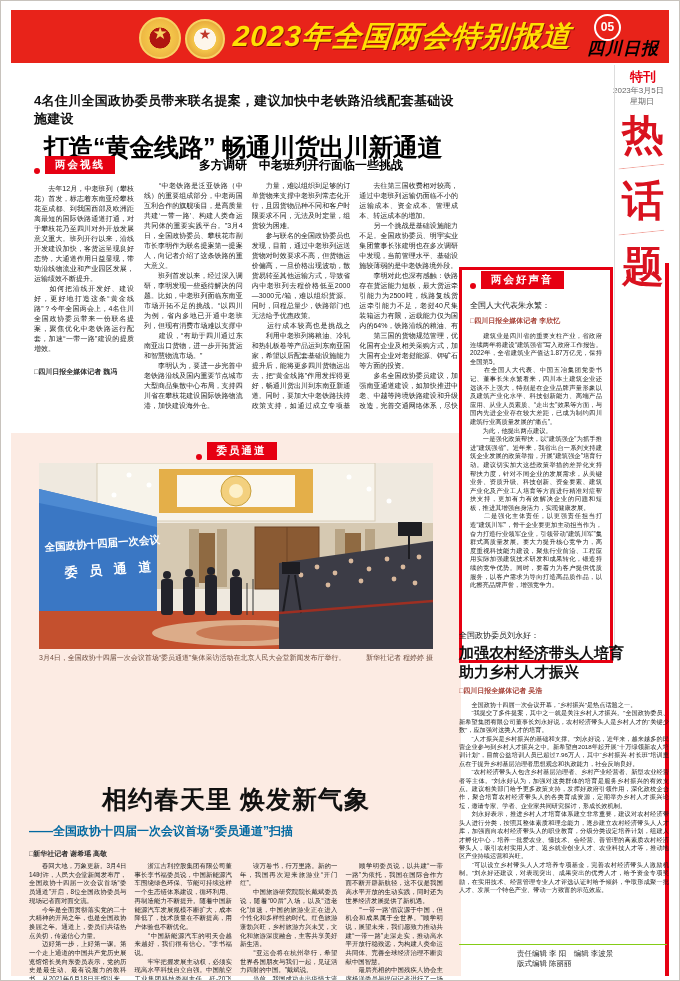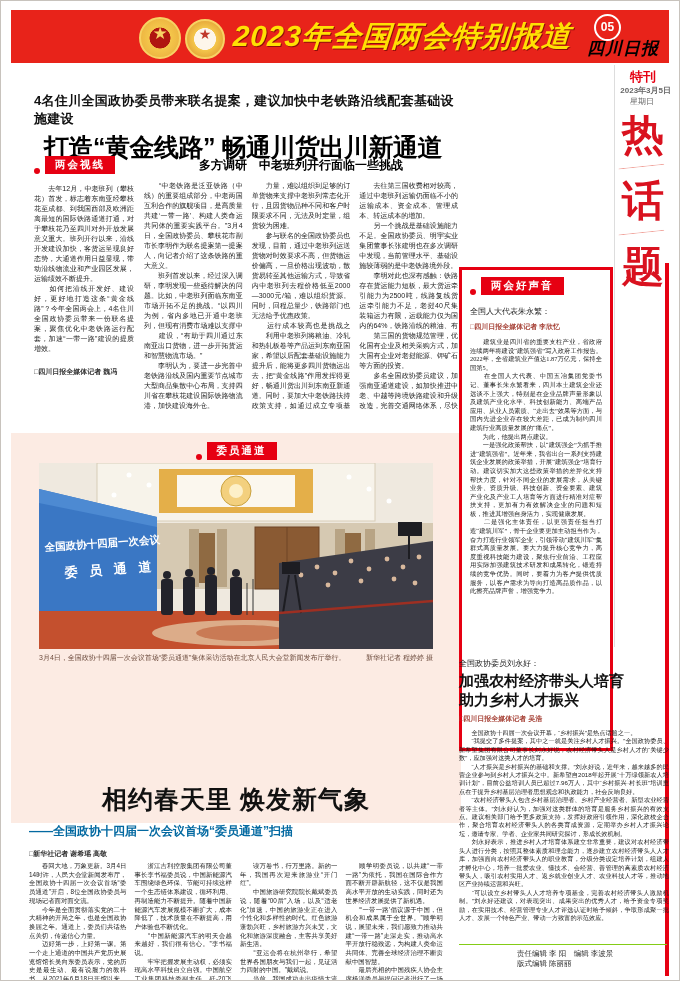--- a/index.html
+++ b/index.html
@@ -15,21 +15,21 @@
   .emblem2 .star{position:absolute;left:0;top:5px;width:100%;text-align:center;color:#c0392b;font-size:14px;}
   .banner-title{position:absolute;left:214px;top:7px;width:355px;text-align:center;color:#ffe003;
                 font-size:29px;font-weight:900;font-style:italic;letter-spacing:1px;
                 text-shadow:1px 1px 0 #8d0f0a;transform:skewX(-4deg);white-space:nowrap;}
   .page-circle{position:absolute;right:48px;top:4px;width:23px;height:23px;border:2px solid #fff;
                border-radius:50%;color:#fff;font-size:12px;font-weight:700;text-align:center;line-height:23px;}
   .masthead{position:absolute;right:4px;top:27px;width:84px;text-align:center;color:#000000;
             font-size:17px;font-weight:900;font-style:italic;font-family:"Liberation Serif",serif;letter-spacing:1px;}
   
   .edition{position:absolute;left:616px;top:67px;width:52px;text-align:center;color:#e60012;font-weight:900;font-size:13px;}
-  .ed-date{position:absolute;left:612px;top:84px;width:58px;text-align:right;color:#666;font-size:8px;font-weight:bold;}
+  .ed-date{position:absolute;left:612px;top:84px;width:58px;text-align:left;color:#666;font-size:8px;}
   .ed-week{position:absolute;left:612px;top:95px;width:58px;text-align:center;color:#666;font-size:8px;}
   .rail-rule{position:absolute;left:613px;top:64px;width:1px;height:582px;background:#ddd;}
   .hotchar{position:absolute;left:615px;width:54px;text-align:center;color:#d9121f;font-weight:900;
            font-size:42px;font-family:"Liberation Serif",serif;}
   .hotdiv{position:absolute;left:618px;width:46px;height:12px;border-top:1.5px solid #f0a39b;border-radius:0 0 100% 100%;transform:rotate(-6deg);}
   .right-red{position:absolute;left:664px;top:262px;width:4px;height:713px;background:#e60012;}
   
   .seclabel{display:inline-flex;align-items:flex-end;gap:5px;}
   .seclabel .dot{width:6px;height:6px;border-radius:50%;background:#e60012;}
   .seclabel .tag{background:#e60012;color:#fff;font-size:10.5px;font-weight:700;padding:2px 10px;letter-spacing:2px;white-space:nowrap;}
@@ -41,40 +41,40 @@
   .bt{font-size:7px;line-height:10px;text-align:justify;color:#1c1c1c;white-space:pre-line;}
   .col1-text{height:178px;overflow:hidden;margin-top:6px;}
   .byline-sm{font-size:7px;font-weight:700;color:#333;margin-top:5px;}
   .subhead{ text-align:center;font-weight:900;color:#000;}
   .subhead1{font-size:12px;margin:1px 0 7px;}
   .subhead2{font-size:12.5px;margin:8px 0 6px;}
   .ugrid,.lgrid{display:grid;grid-template-columns:1fr 1fr 1fr;gap:9px;}
   .ugrid{height:150px;overflow:hidden;}
   .lgrid{height:80px;overflow:hidden;}
   
-  .pink{position:absolute;left:10px;top:432px;width:450px;height:390px;background:#fcebe3;}
+  .pink{position:absolute;left:10px;top:432px;width:450px;height:543px;background:#fcebe3;}
   .channel-label{position:absolute;left:0;top:9px;width:100%;text-align:center;}
   .photo{position:absolute;left:28px;top:30px;width:394px;height:186px;background:#efe9df;overflow:hidden;}
   .caption-row{position:absolute;left:28px;top:220px;width:394px;display:flex;justify-content:space-between;
                font-size:7px;color:#6b4a3c;}
   .spring{position:absolute;left:18px;top:350px;width:414px;}
   .spring-title{text-align:center;font-size:25px;font-weight:900;color:#111;letter-spacing:1px;}
   .spring-sub{text-align:left;font-size:12px;font-weight:700;color:#0369a1;margin-top:7px;}
   .spring-byline{font-size:7px;font-weight:700;color:#333;margin:9px 0 3px;}
   .sgrid{display:grid;grid-template-columns:1fr 1fr 1fr 1fr;gap:8px;height:128px;overflow:hidden;}
   .sbt{font-size:6.4px;line-height:8.7px;text-align:justify;color:#1c1c1c;white-space:pre-line;}
   
-  .voice{position:absolute;left:458px;top:266px;width:154px;height:484px;border:3px solid #e60012;
-         background:#fff;box-sizing:border-box;padding:7px 8px;overflow:hidden;font-family:Liberation Serif, serif;}
+  .voice{position:absolute;left:458px;top:266px;width:154px;height:396px;border:3px solid #e60012;
+         background:#fff;box-sizing:border-box;padding:1px 8px;overflow:hidden;}
   .speaker{font-size:8px;color:#222;margin-top:7px;}
   .voice-title{font-size:13px;line-height:17px;font-weight:900;color:#111;white-space:pre-line;margin-top:3px;}
   .byline-red{font-size:7px;font-weight:700;color:#a8453a;margin-top:5px;}
   .voice-body{font-size:6.3px;line-height:8.6px;margin-top:6px;}
   
-  .liu{position:absolute;left:458px;top:650px;width:210px;}
+  .liu{position:absolute;left:458px;top:622px;width:210px;}
   .liu-title{font-size:15px;line-height:19px;font-weight:900;color:#111;white-space:pre-line;margin-top:2px;}
   .liu-body{font-size:6.2px;line-height:8.4px;margin-top:5px;height:212px;overflow:hidden;}
   
   .pfooter{position:absolute;left:458px;top:943px;width:208px;border-top:1px solid #84cc16;padding:4px 0 0 58px;
            box-sizing:border-box;font-size:7.5px;color:#333;line-height:10px;}
 </style>
 </head>
 <body>
 
 <div class="page">

